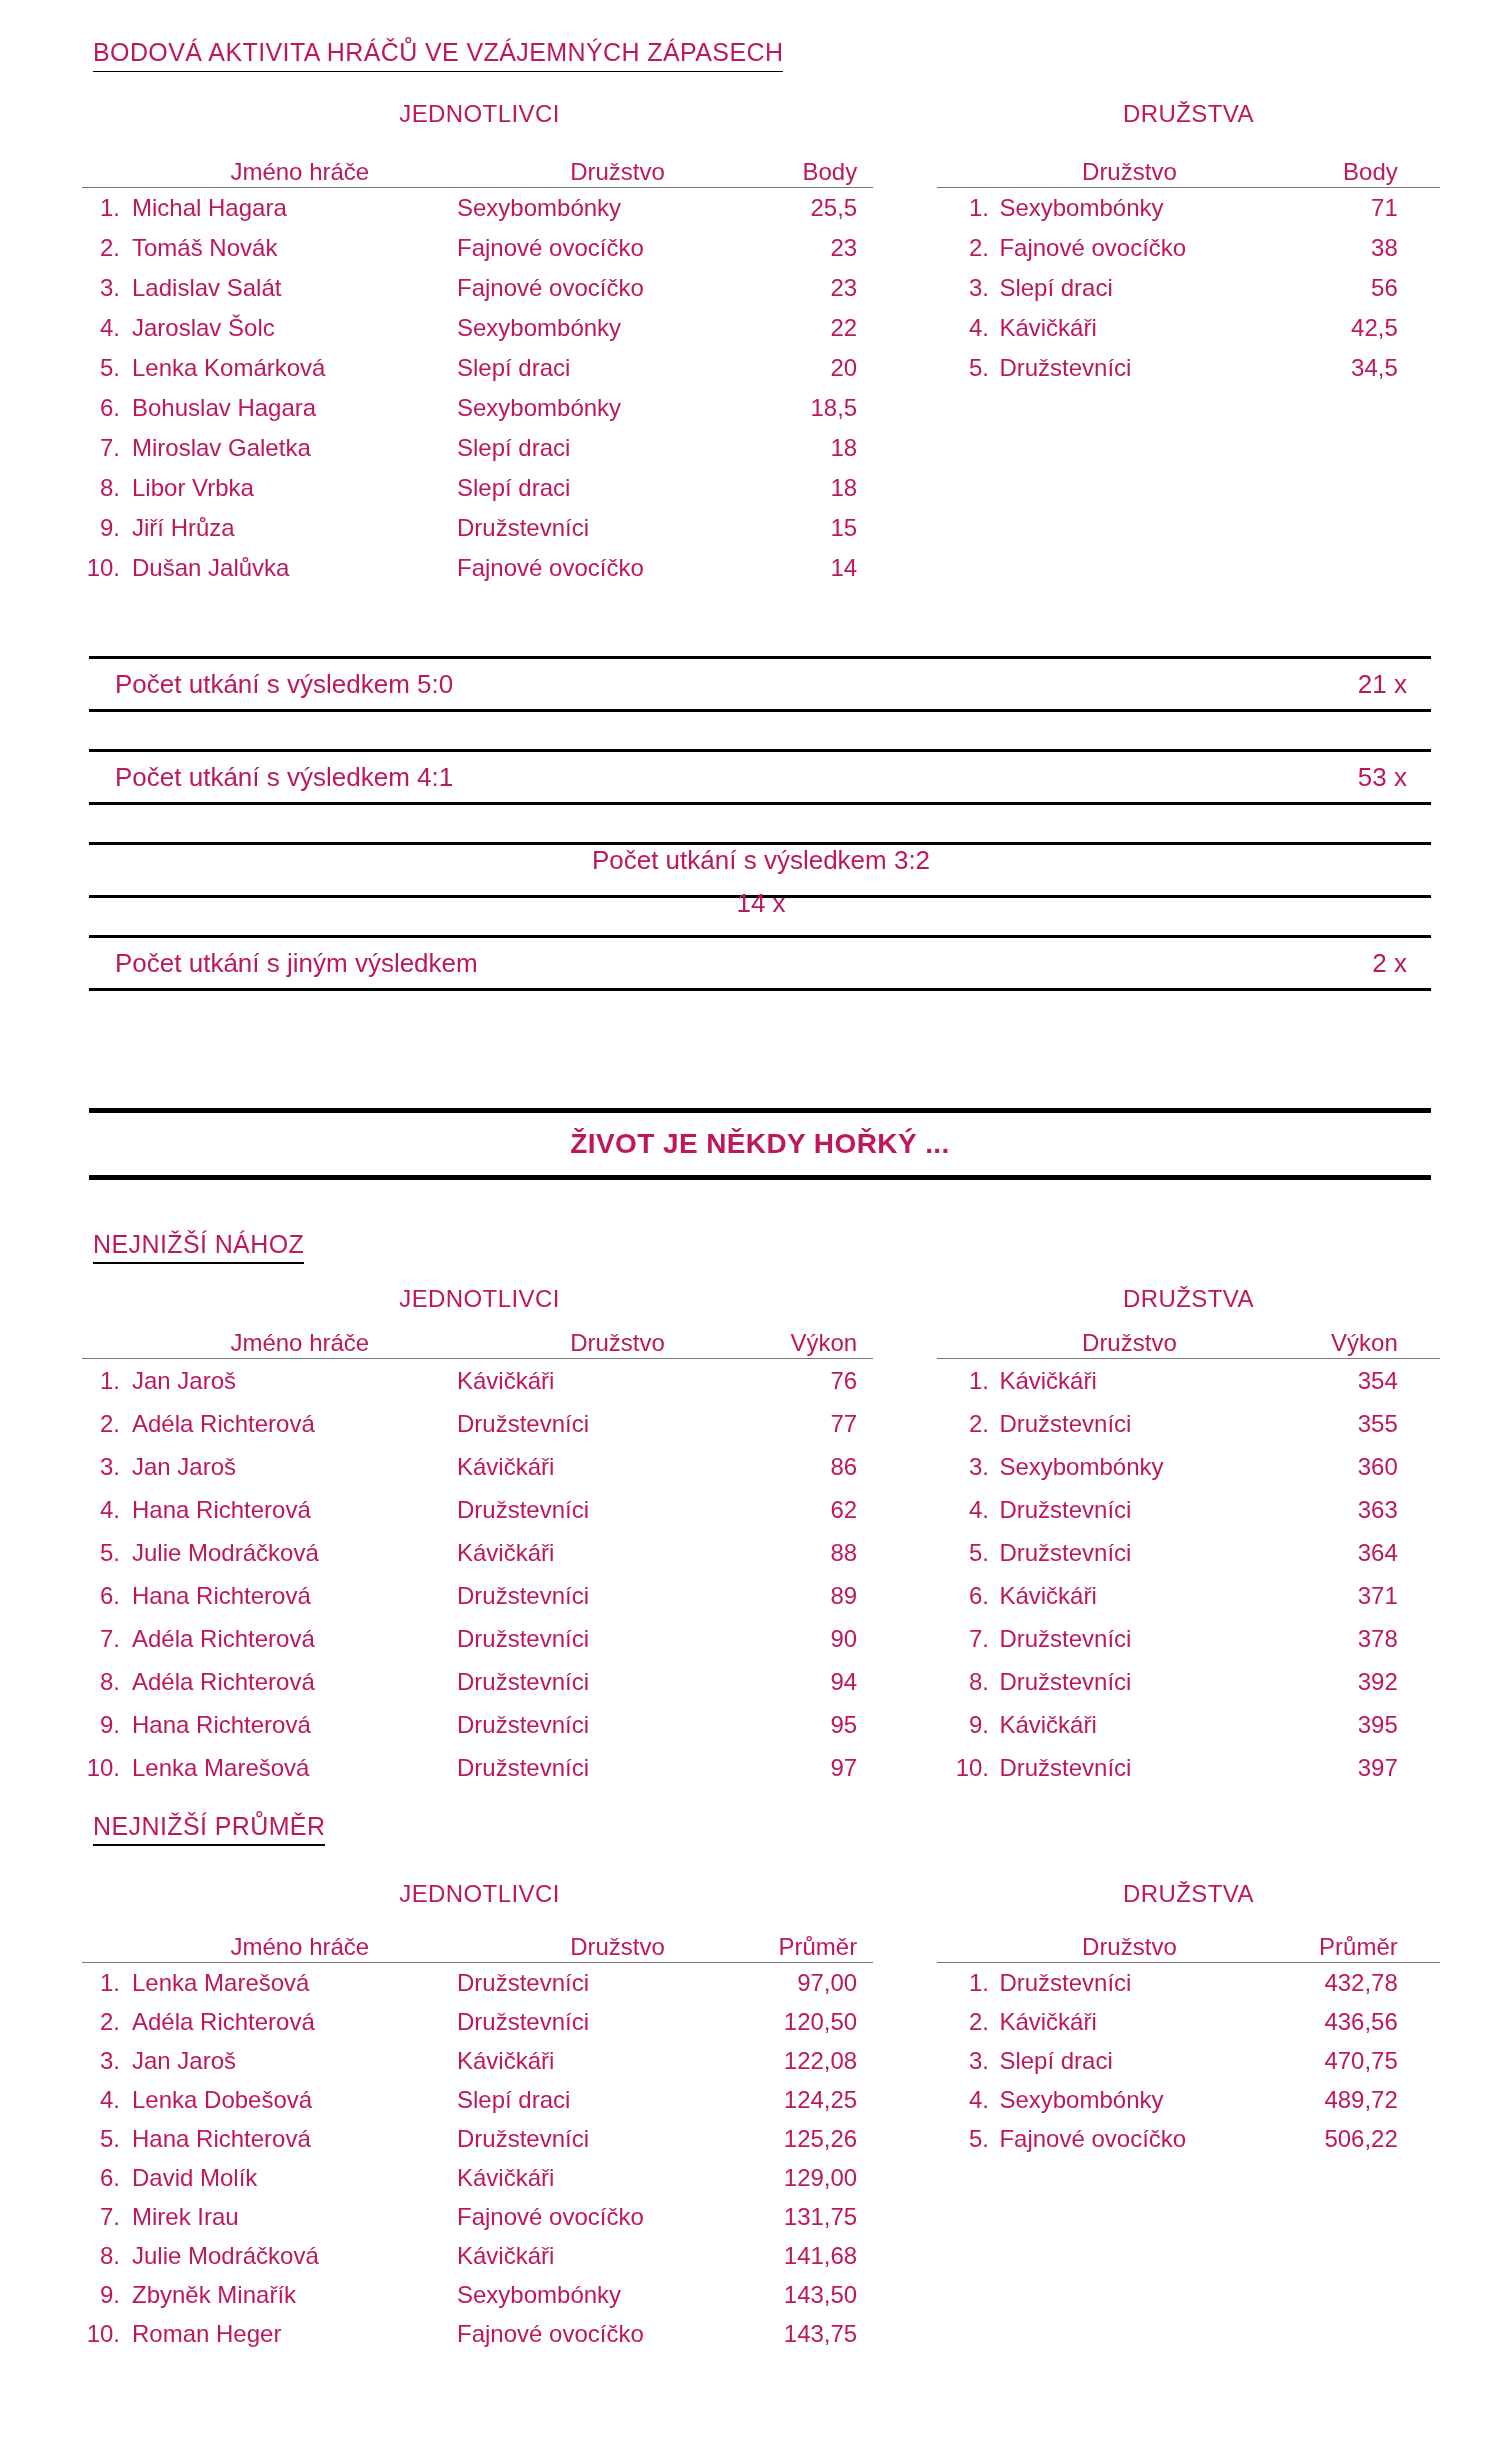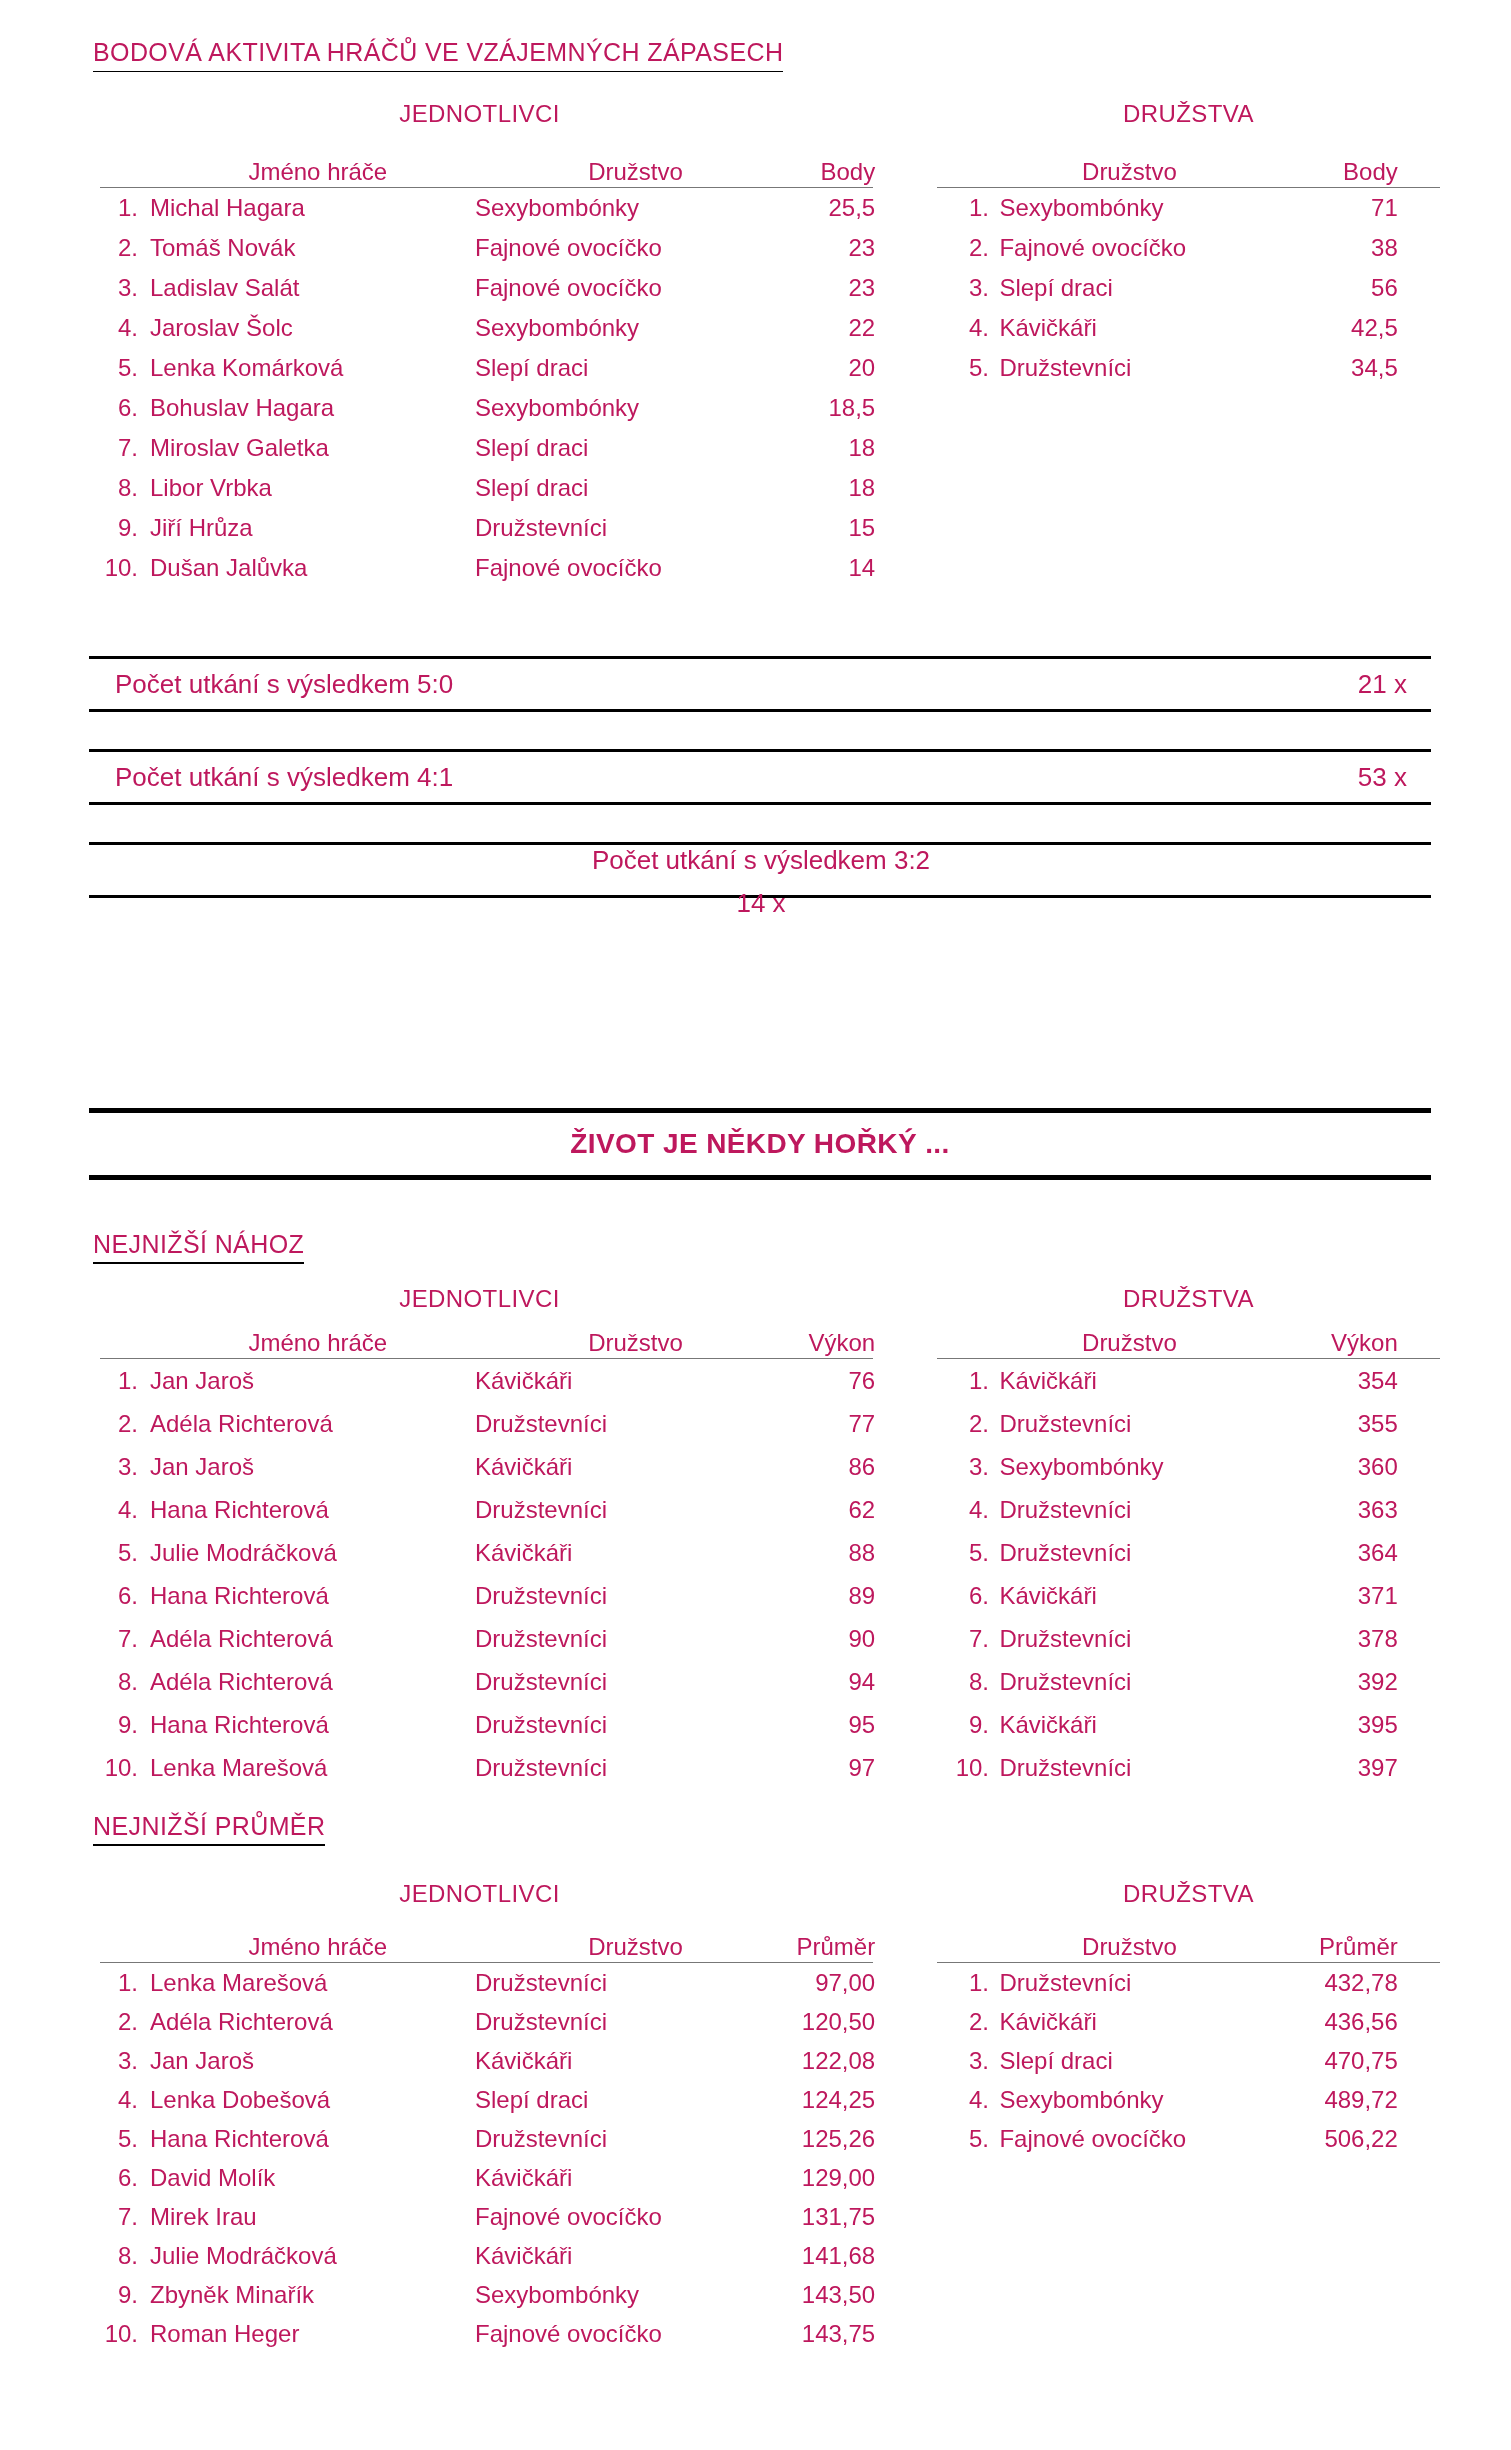--- a/index.html
+++ b/index.html
@@ -12,21 +12,21 @@
   .sec-head-wrap{position:absolute;left:93px;}
   .u3{display:inline-block;border-bottom:2.6px solid #000;padding-bottom:2.6px;font-size:25px;letter-spacing:0.4px;}
   .col-heading{position:absolute;height:31px;line-height:31px;font-size:24px;text-align:center;letter-spacing:0.4px;}
 
   
   .tbl{position:absolute;font-size:24px;}
   .tbl-l{left:82px;width:791px;}
   .tbl-r{left:937px;width:503px;}
   .thead{display:grid;height:29.5px;line-height:29.5px;border-bottom:1.7px solid #777;}
   .row{display:grid;}
-  .grid-l{grid-template-columns:38px 313px 243px 160px;column-gap:12px;margin-left:18px;}
+  .grid-l{grid-template-columns:38px 313px 243px 160px;column-gap:12px;}
   .grid-r{grid-template-columns:52px 260px 170px;column-gap:10.4px;}
   .rh456 .row{height:40px;line-height:40px;}
   .rh491 .row{height:43px;line-height:43px;}
   .rh452 .row{height:39px;line-height:39px;}
   .cell{white-space:nowrap;overflow:visible;}
   .rank{text-align:right;}
   .val{text-align:right;padding-right:14.8px;}
   .grid-r .val{padding-right:42px;}
   .th-name{text-align:center;position:relative;left:11.3px;}
   .grid-l .th-team{text-align:center;position:relative;left:39px;}
@@ -167,20 +167,24 @@
     <span>21 x</span>
   </div>
   <div class="banner" style="top:749px;">
     <span>Počet utkání s výsledkem 4:1</span>
     <span>53 x</span>
   </div>
   <div class="banner" style="top:842px;flex-direction:column;">
     <span>Počet utkání s výsledkem 3:2</span>
     <span>14 x</span>
   </div>
+  <div class="banner" style="top:935px;">
+    <span>Počet utkání s jiným výsledkem</span>
+    <span>2 x</span>
+  </div>
 
   <div class="divider">
     <span>ŽIVOT JE NĚKDY HOŘKÝ ...</span>
   </div>
 
   <div class="sec-head-wrap" style="top:1230px;">
     <span class="u3">NEJNIŽŠÍ NÁHOZ</span>
   </div>
 
   <div class="col-heading" style="left:87px;top:1283px;width:785px;">JEDNOTLIVCI</div>

